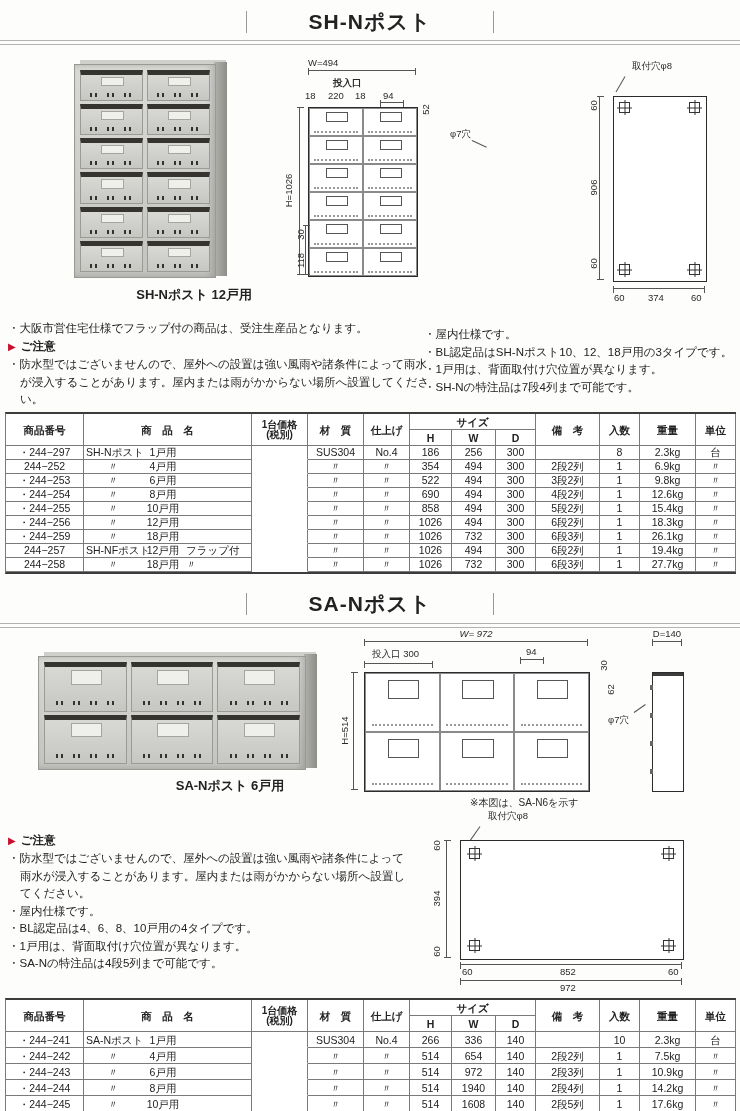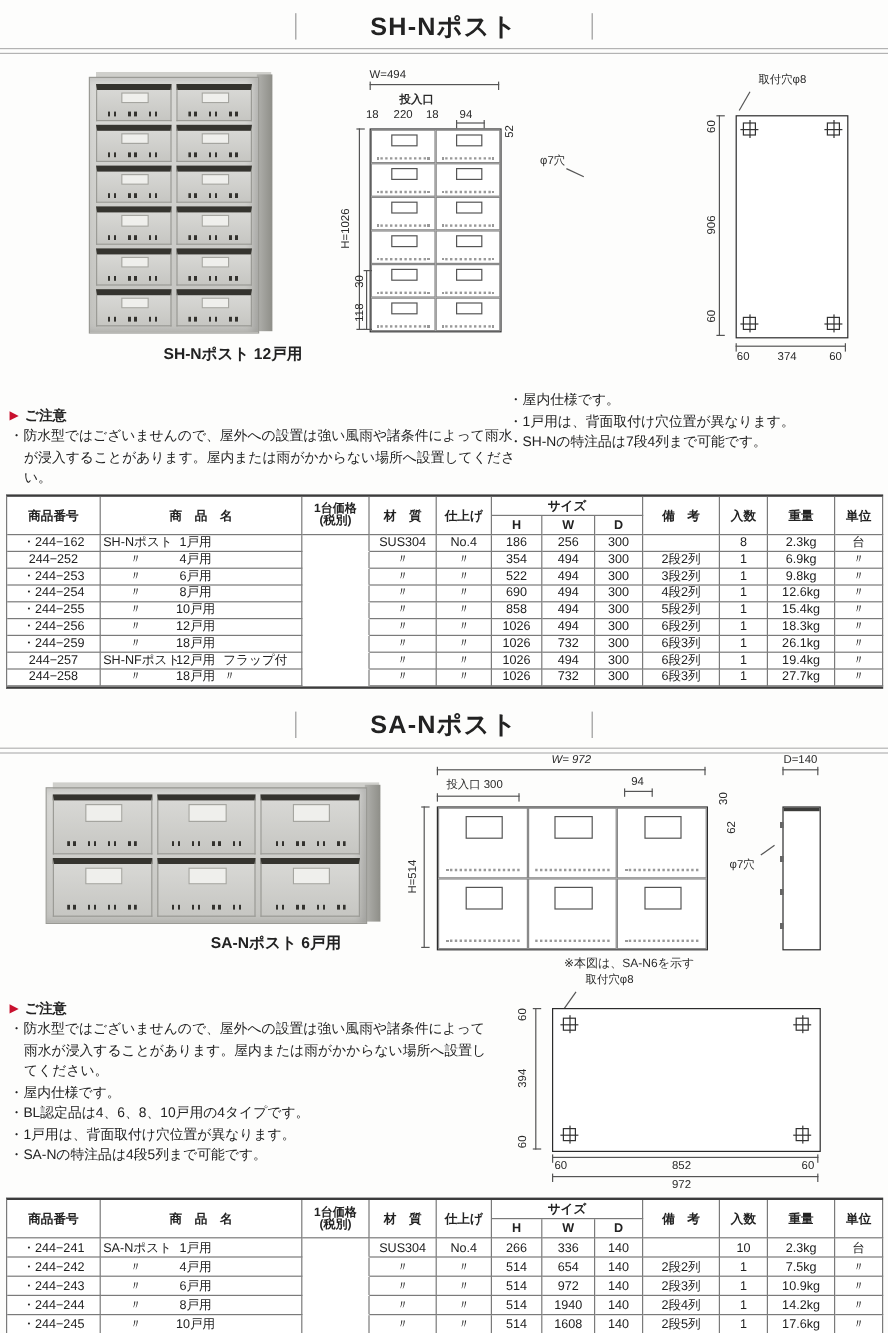--- a/index.html
+++ b/index.html
@@ -155,27 +155,29 @@
     <div class="dimline-v" style="left:14px;top:46px;height:184px;"></div>
     <div class="dim vdim" style="left:-12px;top:50px;">60</div>
     <div class="dim vdim" style="left:-12px;top:132px;">906</div>
     <div class="dim vdim" style="left:-12px;top:208px;">60</div>
     <div class="dimline-h" style="left:28px;top:238px;width:92px;"></div>
     <div class="dim" style="left:29px;top:242px;">60</div>
     <div class="dim" style="left:63px;top:242px;">374</div>
     <div class="dim" style="left:106px;top:242px;">60</div>
   </div>
 
+  <div class="note-abs note-line" style="left:8px;top:320px;width:414px;">・大阪市営住宅仕様でフラップ付の商品は、受注生産品となります。</div>
   <div class="caution" style="left:8px;top:339px;">
     <span class="arrow" style="color:#c8102e;">▶</span>
     <span>ご注意</span>
   </div>
   <div class="note-abs note-para" style="left:8px;top:356px;width:414px;">・防水型ではございませんので、屋外への設置は強い風雨や諸条件によって雨水が浸入することがあります。屋内または雨がかからない場所へ設置してください。</div>
   <div class="note-abs" style="left:424px;top:326px;width:312px;">
       <div class="note-line">・屋内仕様です。</div>
+      <div class="note-line">・BL認定品はSH-Nポスト10、12、18戸用の3タイプです。</div>
       <div class="note-line">・1戸用は、背面取付け穴位置が異なります。</div>
       <div class="note-line">・SH-Nの特注品は7段4列まで可能です。</div>
     </div>
 
   <table class="spec-table" id="sh-table" style="top:412px;">
     <colgroup>
       <col style="width:78px">
         <col style="width:168px">
         <col style="width:56px">
         <col style="width:56px">
@@ -205,21 +207,21 @@
         <th rowspan="2">単位</th>
       </tr>
       <tr>
         <th>H</th>
         <th>W</th>
         <th>D</th>
       </tr>
     </thead>
     <tbody id="sh-tbody">
         <tr>
-          <td class="c-no">・244−162</td>
+          <td class="c-no">・244−297</td>
           <td class="c-name">
             <div class="nm-wrap">
               <span class="nm1">SH-Nポスト</span>
               <span class="nm2">1戸用</span>
               <span class="nm3"></span>
             </div>
           </td>
           <td class="price-col"></td>
           <td>SUS304</td>
           <td>No.4</td>

